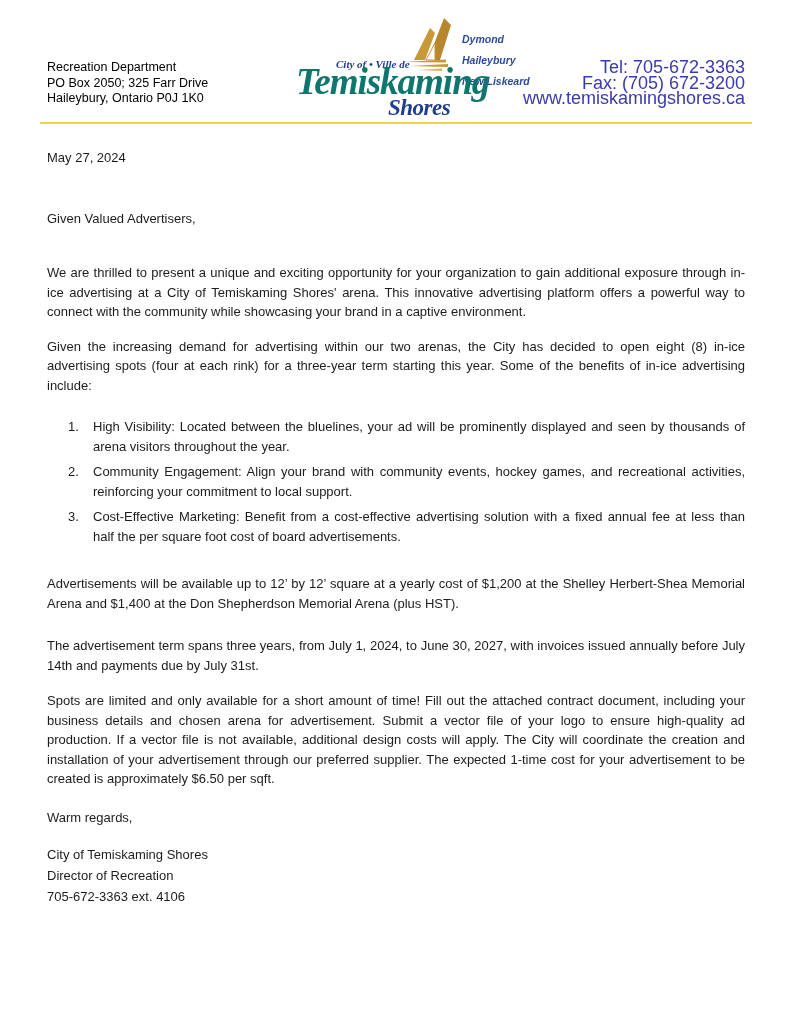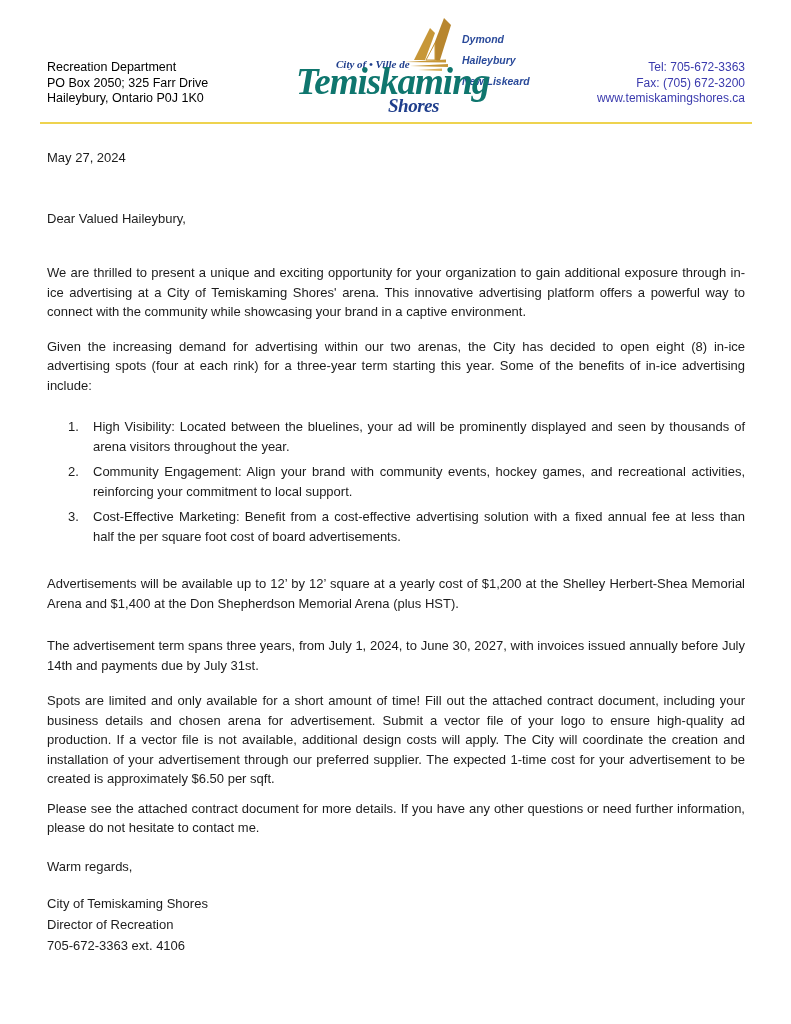--- a/index.html
+++ b/index.html
@@ -23,21 +23,21 @@
     top: 60px;
     font-size: 12.5px;
     line-height: 15.5px;
     color: #000000;
   }
   .contact-block {
     position: absolute;
     right: 46px;
     top: 60px;
     text-align: right;
-    font-size: 12px;
+    font-size: 18px;
     line-height: 15.5px;
     color: #3a3aad;
   }
 
   .logo {
     position: absolute;
     left: 296px;
     top: 14px;
     width: 240px;
     height: 110px;
@@ -83,21 +83,21 @@
     letter-spacing: -1px;
     color: #0f766e;
   }
   .logo-shores {
     position: absolute;
     left: 92px;
     top: 81px;
     font-family: "Liberation Serif", serif;
     font-weight: bold;
     font-style: italic;
-    font-size: 19px;
+    font-size: 23px;
     letter-spacing: -0.5px;
     color: #1f3e8c;
   }
 
   .gold-rule {
     position: absolute;
     left: 40px;
     top: 122px;
     width: 712px;
     height: 2px;
@@ -166,21 +166,21 @@
     <div>Tel: 705-672-3363</div>
     <div>Fax: (705) 672-3200</div>
     <div>www.temiskamingshores.ca</div>
   </div>
 
   <div class="gold-rule"></div>
 
   <div class="letter">
     <div class="date">May 27, 2024</div>
 
-    <div class="salutation">Dear Valued Haileybury,</div>
+    <div class="salutation">Given Valued Advertisers,</div>
 
     <div class="para p-intro">We are thrilled to present a unique and exciting opportunity for your organization to gain additional exposure through in-ice advertising at a City of Temiskaming Shores' arena. This innovative advertising platform offers a powerful way to connect with the community while showcasing your brand in a captive environment.</div>
 
     <div class="para p-demand">Given the increasing demand for advertising within our two arenas, the City has decided to open eight (8) in-ice advertising spots (four at each rink) for a three-year term starting this year.  Some of the benefits of in-ice advertising include:</div>
 
     <div class="benefits">
       <div class="benefit">
         <span class="benefit-num">1.</span>
         <span class="benefit-text">High Visibility: Located between the bluelines, your ad will be prominently displayed and seen by thousands of arena visitors throughout the year.</span>
       </div>
@@ -193,21 +193,20 @@
         <span class="benefit-text">Cost-Effective Marketing: Benefit from a cost-effective advertising solution with a fixed annual fee at less than half the per square foot cost of board advertisements.</span>
       </div>
     </div>
 
     <div class="para p-availability">Advertisements will be available up to 12’ by 12’ square at a yearly cost of $1,200 at the Shelley Herbert-Shea Memorial Arena and $1,400 at the Don Shepherdson Memorial Arena (plus HST).</div>
 
     <div class="para p-term">The advertisement term spans three years, from July 1, 2024, to June 30, 2027, with invoices issued annually before July 14th and payments due by July 31st.</div>
 
     <div class="para p-spots">Spots are limited and only available for a short amount of time!  Fill out the attached contract document, including your business details and chosen arena for advertisement. Submit a vector file of your logo to ensure high-quality ad production. If a vector file is not available, additional design costs will apply. The City will coordinate the creation and installation of your advertisement through our preferred supplier.  The expected 1-time cost for your advertisement to be created is approximately $6.50 per sqft.</div>
 
-    <div class="para p-contact">Please see the attached contract document for more details. If you have any other questions or need further information, please do not hesitate to contact me.</div>
 
     <div class="closing">Warm regards,</div>
 
     <div class="signature">
       <div>City of Temiskaming Shores</div>
       <div>Director of Recreation</div>
       <div>705-672-3363 ext. 4106</div>
     </div>
   </div>
 

